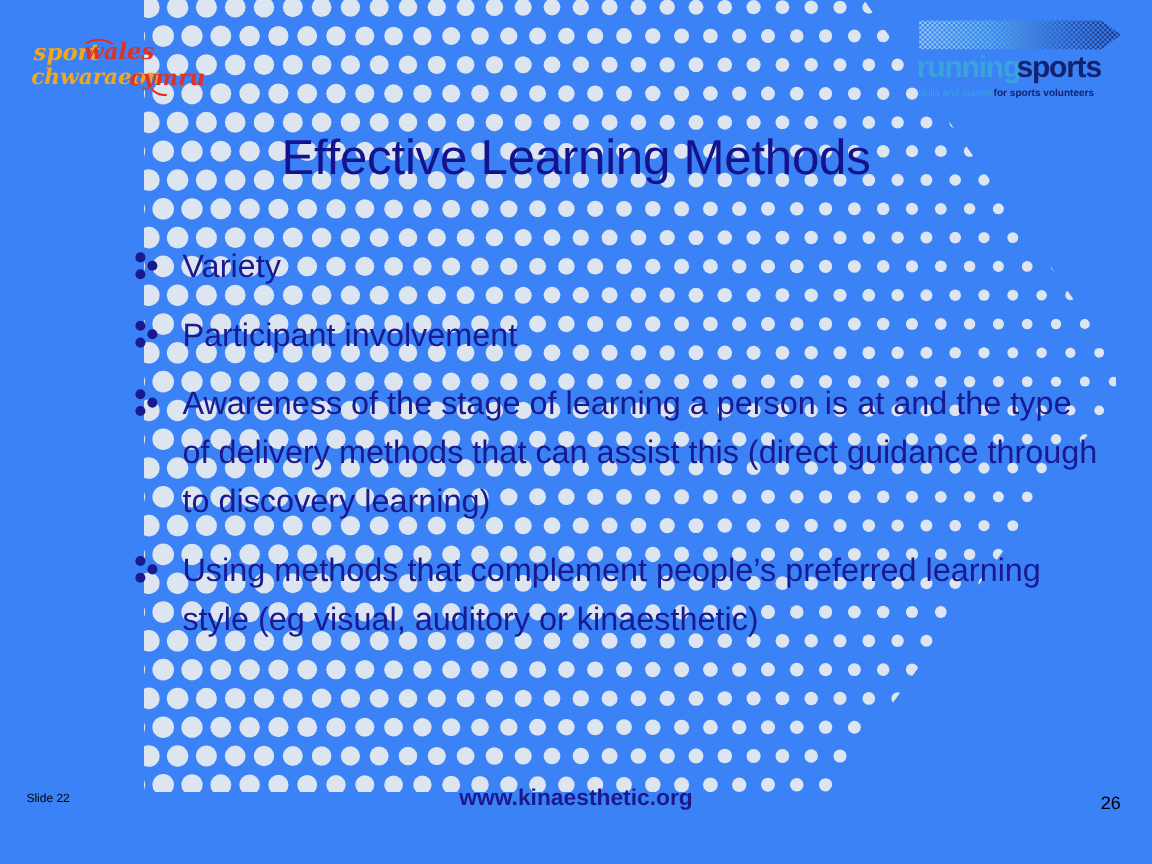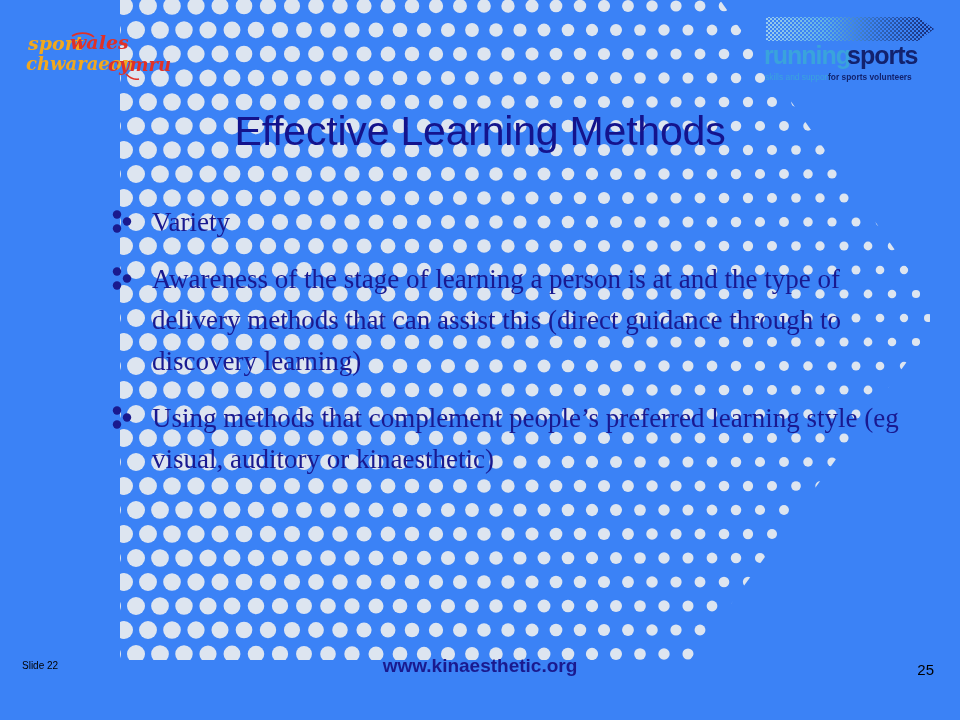--- a/index.html
+++ b/index.html
@@ -84,21 +84,21 @@
   }
   .bullet-item:last-child { margin-bottom: 0; }
   .bullet-marker {
     position: absolute;
     left: 4px;
     top: 8px;
     width: 22px;
     height: 24px;
   }
   .bullet-marker svg { display:block; }
-  .bullet-text { display: block; font-family: Liberation Serif, serif; }
+  .bullet-text { display: block; }
 
   
   #footer-slide-label {
     position: absolute;
     left: 22px;
     top: 660px;
     font-size: 10px;
     color: #000000;
     z-index: 6;
   }
@@ -1366,20 +1366,30 @@
       <span class="bullet-marker">
         <svg viewBox="0 0 22 24" width="22" height="24">
           <circle cx="5" cy="4.5" r="4.2" fill="#1a1a8e"></circle>
           <circle cx="15" cy="11.5" r="4.2" fill="#1a1a8e"></circle>
           <circle cx="5" cy="18.5" r="4.2" fill="#1a1a8e"></circle>
         </svg>
       </span>
       <span class="bullet-text">Variety</span>
     </div>
 
+    <div class="bullet-item">
+      <span class="bullet-marker">
+        <svg viewBox="0 0 22 24" width="22" height="24">
+          <circle cx="5" cy="4.5" r="4.2" fill="#1a1a8e"></circle>
+          <circle cx="15" cy="11.5" r="4.2" fill="#1a1a8e"></circle>
+          <circle cx="5" cy="18.5" r="4.2" fill="#1a1a8e"></circle>
+        </svg>
+      </span>
+      <span class="bullet-text">Participant involvement</span>
+    </div>
 
     <div class="bullet-item">
       <span class="bullet-marker">
         <svg viewBox="0 0 22 24" width="22" height="24">
           <circle cx="5" cy="4.5" r="4.2" fill="#1a1a8e"></circle>
           <circle cx="15" cy="11.5" r="4.2" fill="#1a1a8e"></circle>
           <circle cx="5" cy="18.5" r="4.2" fill="#1a1a8e"></circle>
         </svg>
       </span>
       <span class="bullet-text">Awareness of the stage of learning a person is at and the type of delivery methods that can assist this (direct guidance through to discovery learning)</span>
@@ -1393,15 +1403,15 @@
           <circle cx="5" cy="18.5" r="4.2" fill="#1a1a8e"></circle>
         </svg>
       </span>
       <span class="bullet-text">Using methods that complement people’s preferred learning style (eg visual, auditory or kinaesthetic)</span>
     </div>
 
   </div>
 
   <div id="footer-slide-label">Slide 22</div>
   <div id="footer-url">www.kinaesthetic.org</div>
-  <div id="footer-page-number">25</div>
+  <div id="footer-page-number">26</div>
 
 </div>
 
 </body></html>

